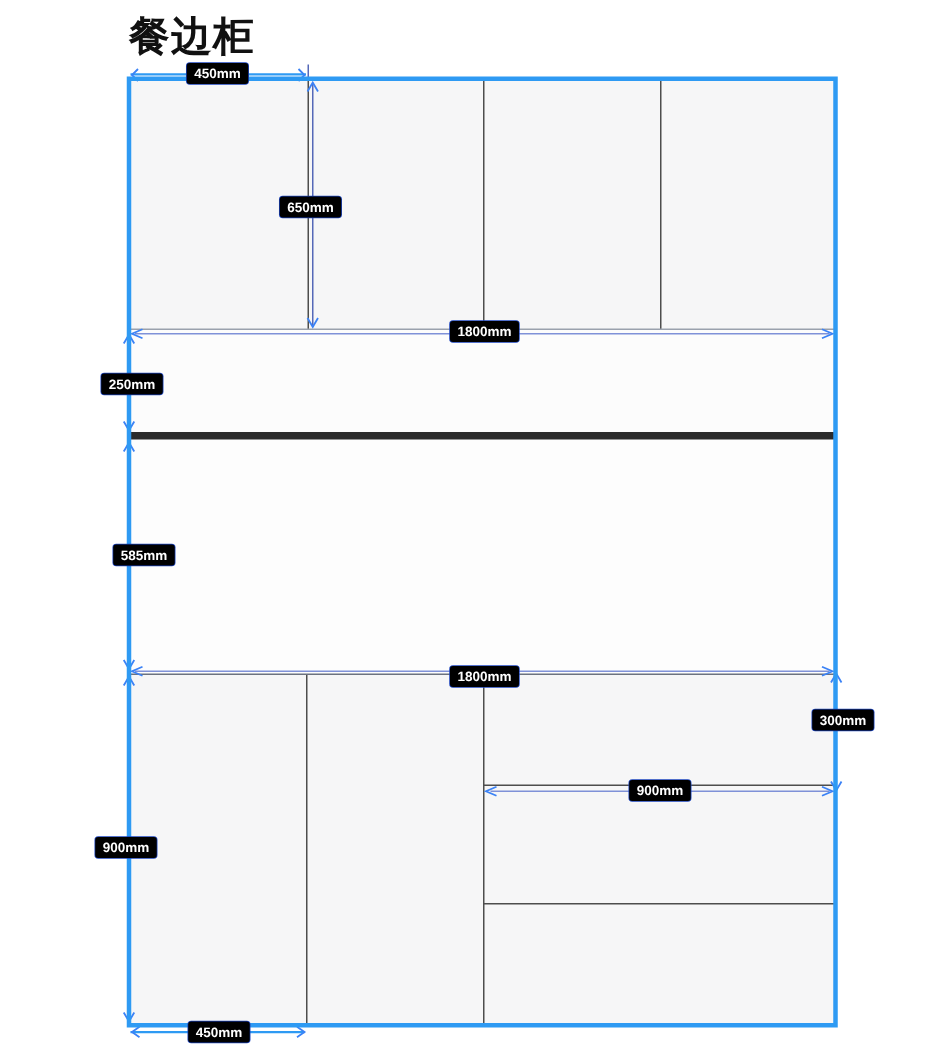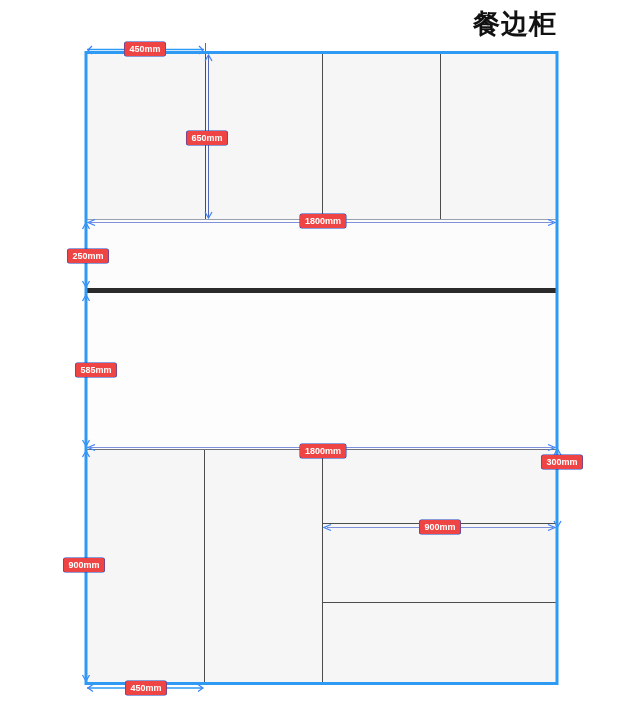--- a/index.html
+++ b/index.html
@@ -1,27 +1,27 @@
 <!DOCTYPE html>
 <html><head>
 <meta charset="utf-8">
 <style>
   html,body{margin:0;padding:0;}
   body{
     width:620px;height:707px;position:relative;background:#ffffff;
     font-family:"Liberation Sans","DejaVu Sans",sans-serif;overflow:hidden;
   }
   .page-title{
-    position:absolute;left:86px;top:6px;width:471px;text-align:right;
+    position:absolute;left:86px;top:6px;width:471px;text-align:left;
     font-size:27px;font-weight:800;color:#111111;letter-spacing:1px;
   }
   .diagram-svg{position:absolute;left:0;top:0;}
   .dim-badge{
     position:absolute;transform:translate(-50%,-50%);
-    background:#ef4444;color:#ffffff;font-size:9px;font-weight:700;
+    background:#000000;color:#ffffff;font-size:9px;font-weight:700;
     padding:2px 5px;border-radius:2px;white-space:nowrap;line-height:10px;
     text-align:center;box-shadow:0 0 0 0.5px #1b43bd;
   }
 </style>
 </head>
 <body>
 
 <div class="page-title">餐边柜</div>
 
 <svg class="diagram-svg" width="620" height="707" viewBox="0 0 620 707">
@@ -83,16 +83,16 @@
 
   <rect x="86" y="52.5" width="471" height="631" fill="none" stroke="#2e9af3" stroke-width="3"></rect>
 </svg>
 
 <div class="dim-badge" style="left:145px;top:49px;">450mm</div>
 <div class="dim-badge" style="left:207px;top:138px;">650mm</div>
 <div class="dim-badge" style="left:323px;top:221px;">1800mm</div>
 <div class="dim-badge" style="left:88px;top:256px;">250mm</div>
 <div class="dim-badge" style="left:96px;top:370px;">585mm</div>
 <div class="dim-badge" style="left:323px;top:451px;">1800mm</div>
-<div class="dim-badge" style="left:562px;top:462px;">300mm</div>
+<div class="dim-badge" style="left:562px;top:480px;">300mm</div>
 <div class="dim-badge" style="left:440px;top:527px;">900mm</div>
 <div class="dim-badge" style="left:84px;top:565px;">900mm</div>
 <div class="dim-badge" style="left:146px;top:688px;">450mm</div>
 
 </body></html>

